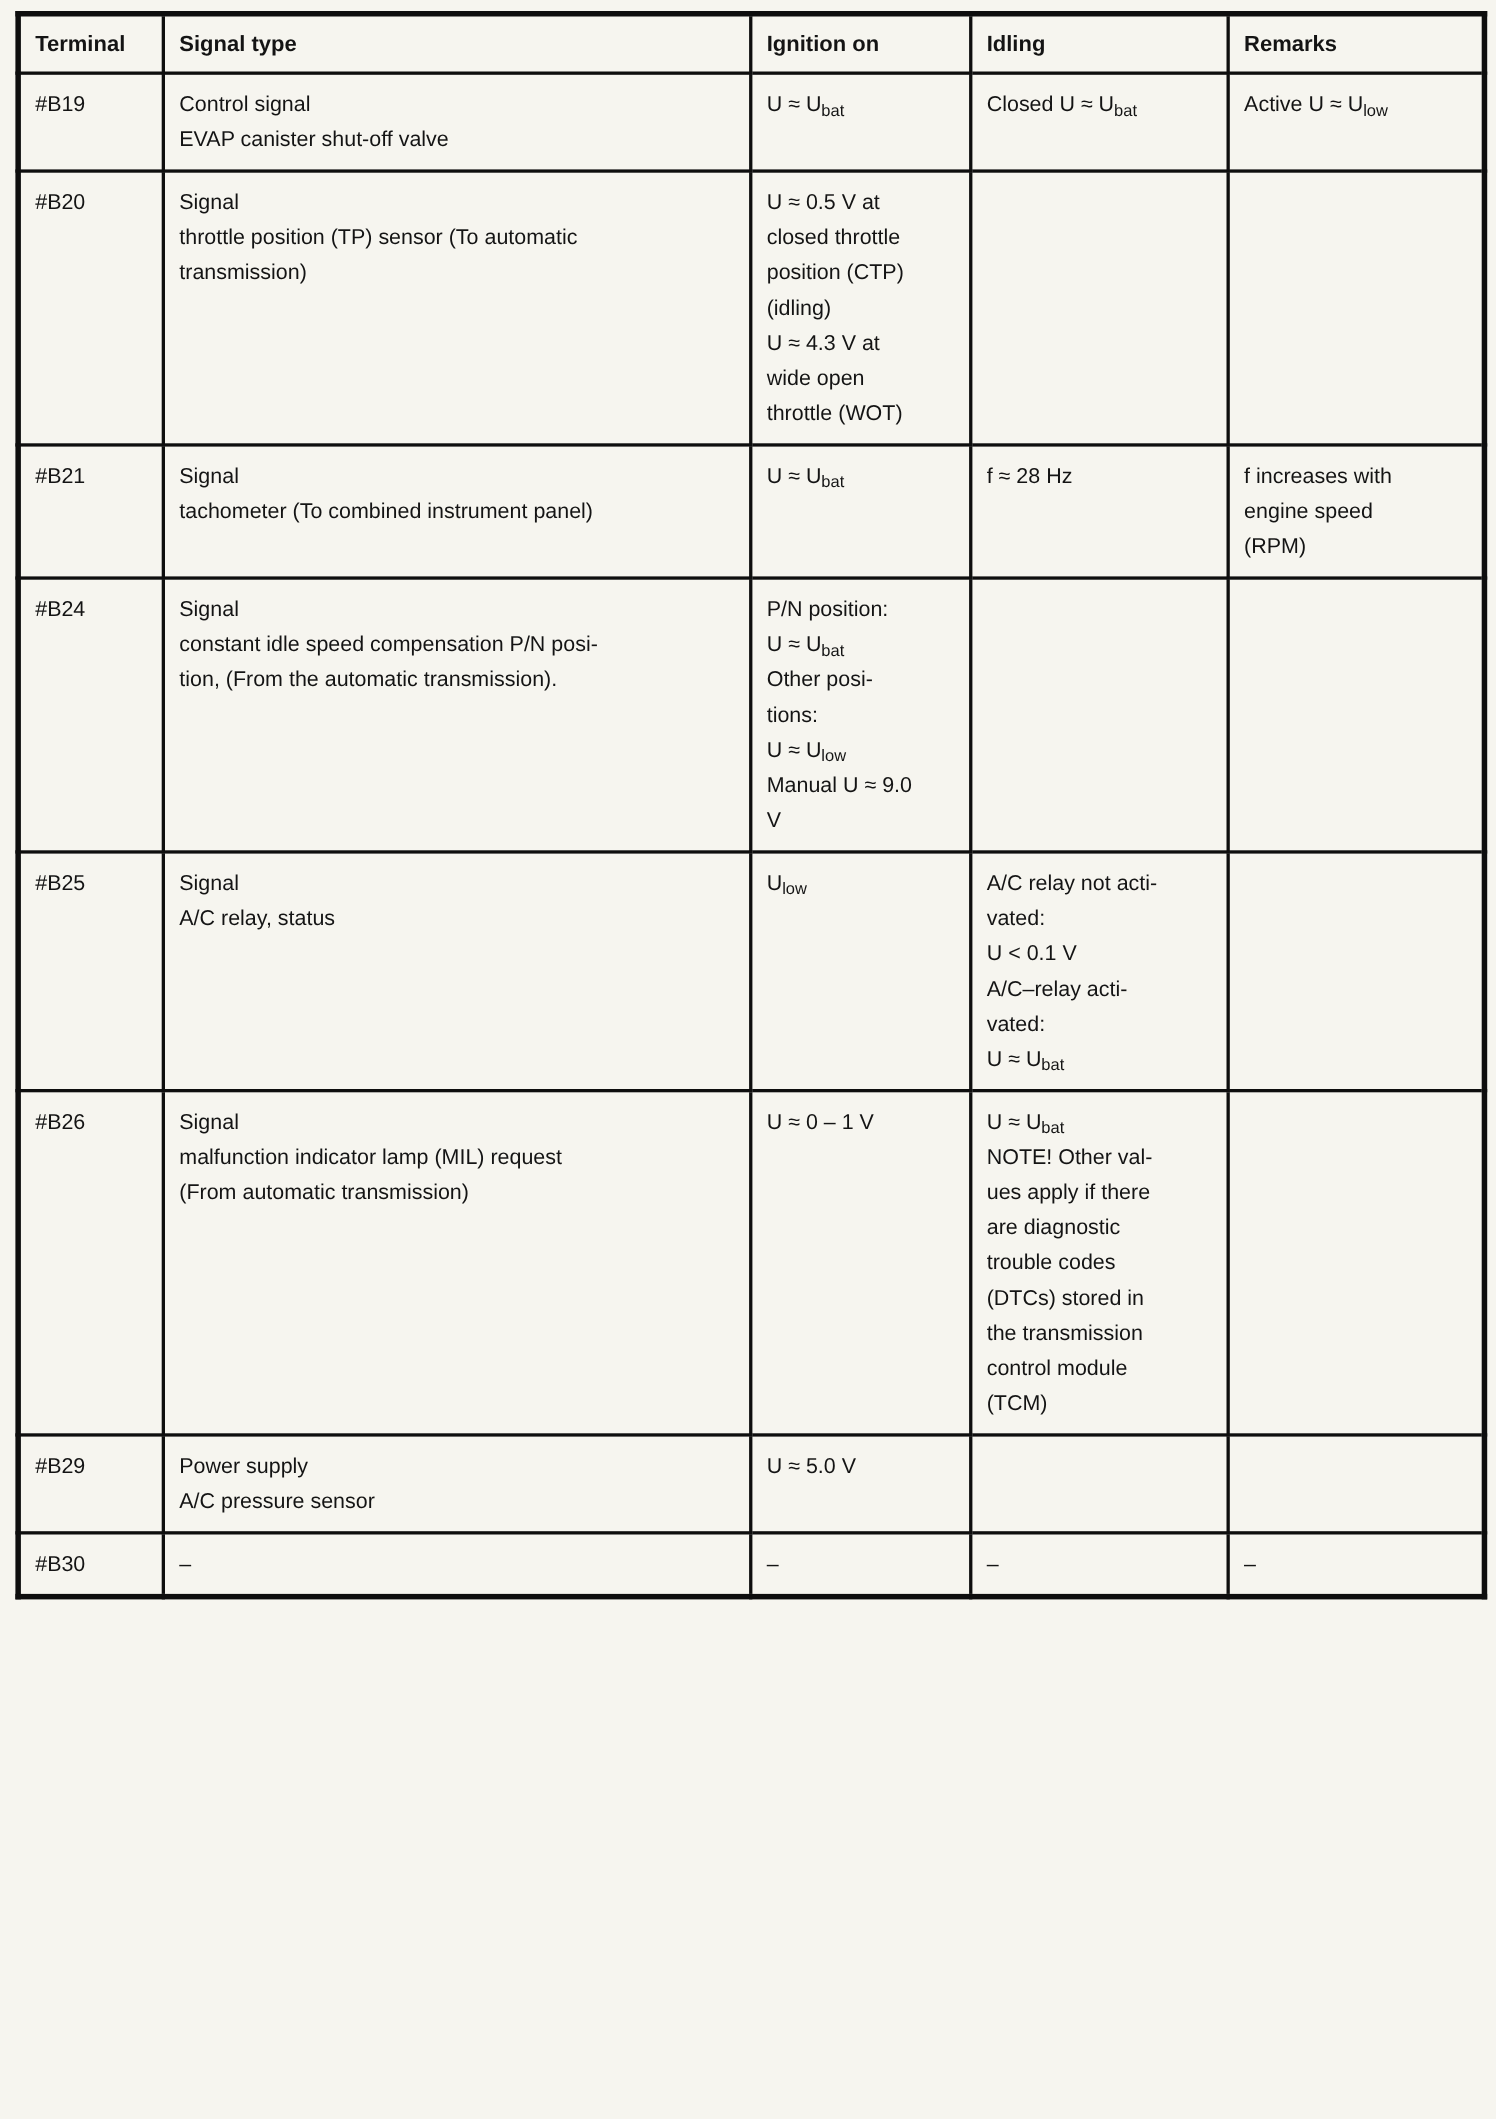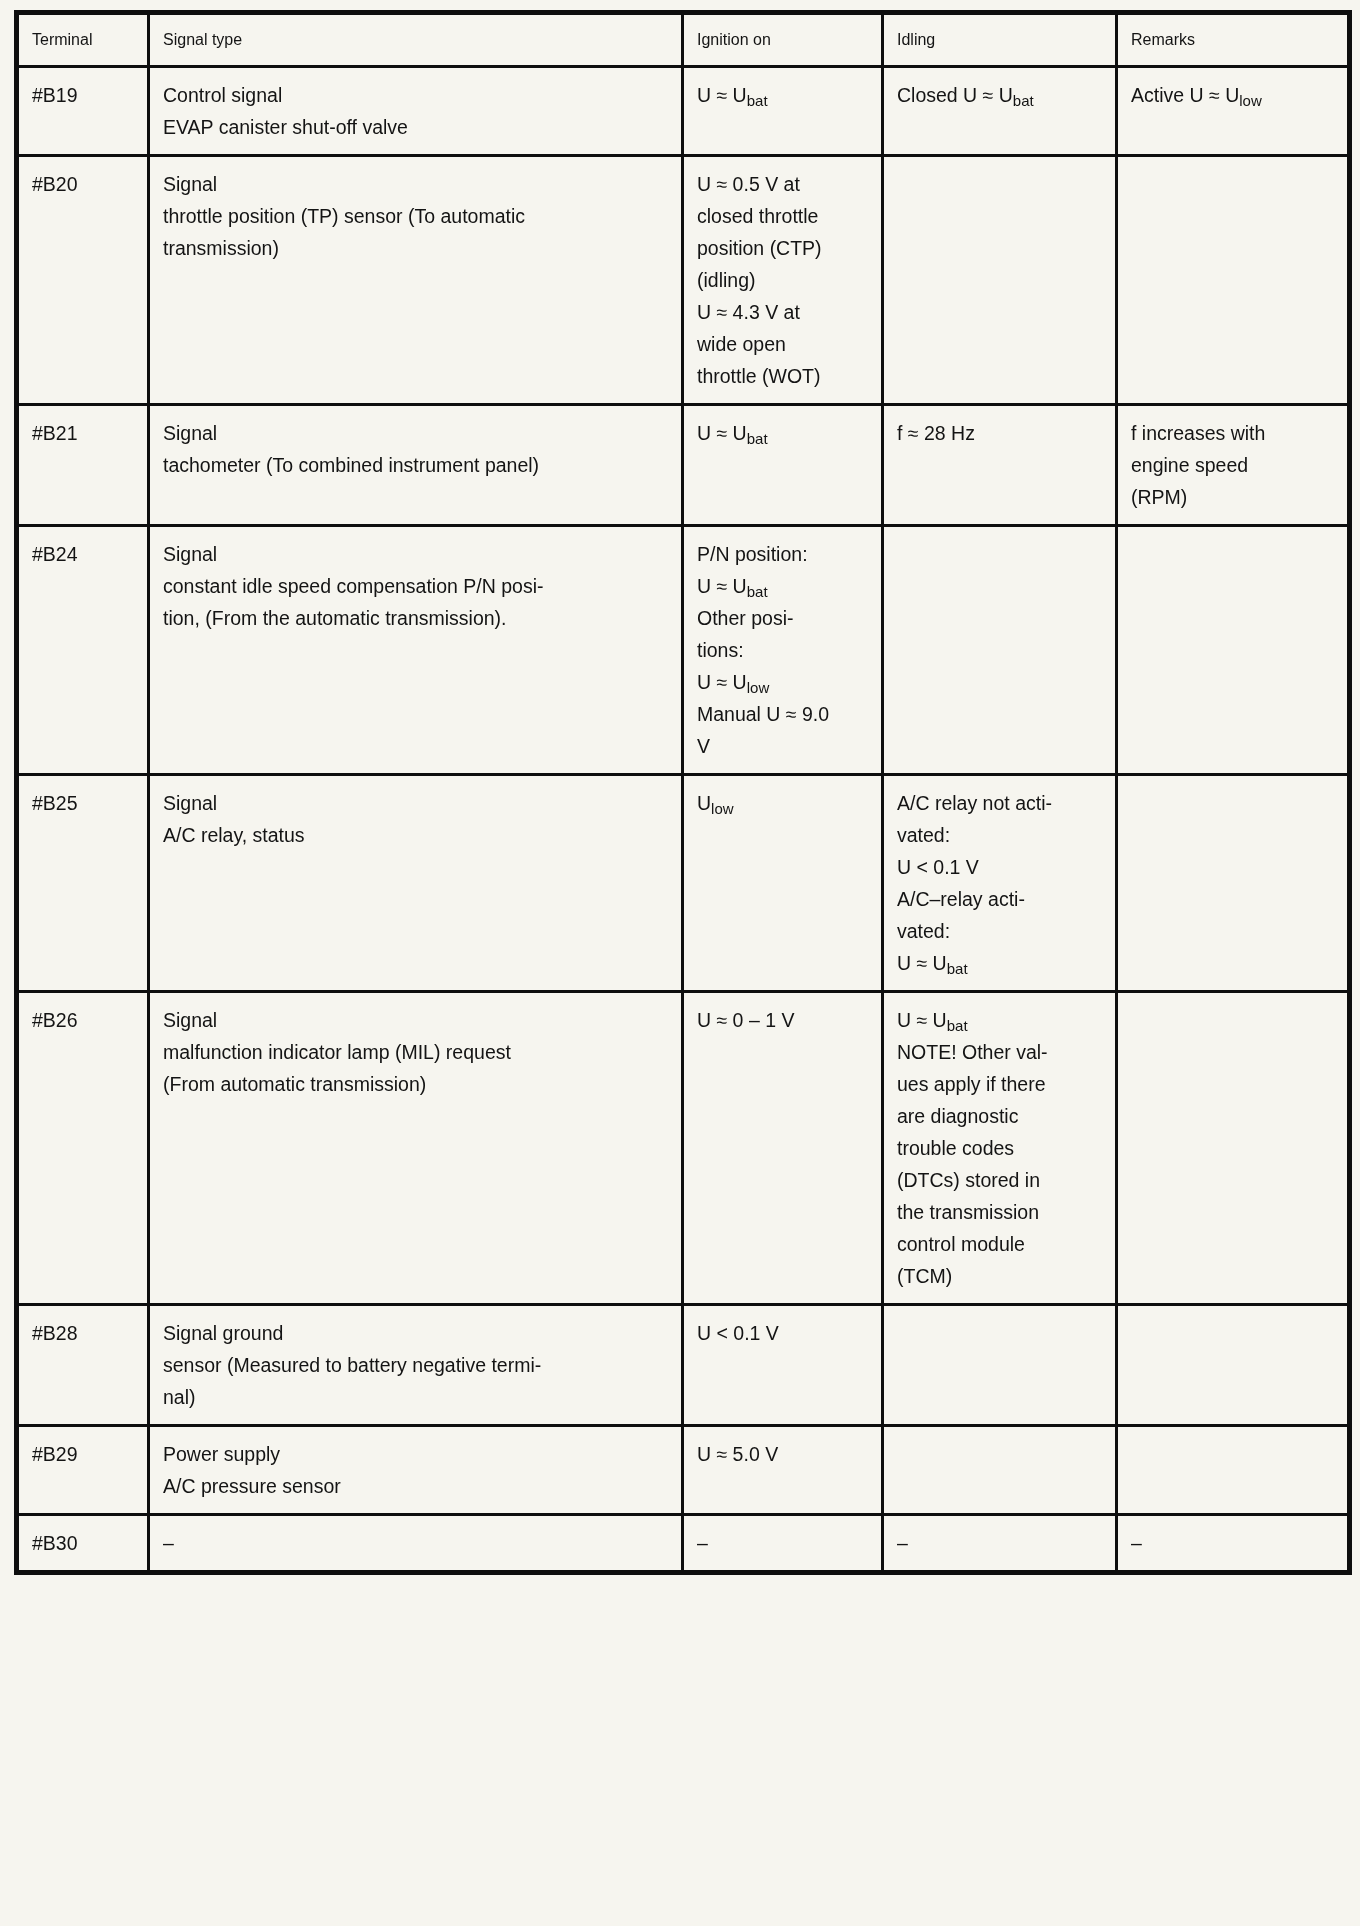--- a/index.html
+++ b/index.html
@@ -28,22 +28,22 @@
     border: 3px solid #0e0e0e;
     vertical-align: top;
     text-align: left;
     padding: 11px 12px 11px 13px;
     font-size: 19.5px;
     line-height: 32px;
     font-weight: normal;
     word-wrap: break-word;
   }
   table.signal-table th {
-    font-weight: normal;
-    font-size: 16px;
+    font-weight: bold;
+    font-size: 20px;
     padding-top: 9px;
     padding-bottom: 9px;
   }
   td.cell-terminal, th.col-terminal { padding-left: 10px; }
   td.cell-signal-type, th.col-signal-type { padding-left: 15px; margin-left: 28px; }
   sub {
     font-size: 15px;
     line-height: 0;
     vertical-align: -4px;
   }
@@ -107,27 +107,20 @@
           <td class="cell-remarks"></td>
         </tr>
         <tr>
           <td class="cell-terminal">#B26</td>
           <td class="cell-signal-type">Signal<br>malfunction indicator lamp (MIL) request<br>(From automatic transmission)</td>
           <td class="cell-ignition-on">U ≈ 0 – 1 V</td>
           <td class="cell-idling">U ≈ U<sub>bat</sub><br>NOTE! Other val-<br>ues apply if there<br>are diagnostic<br>trouble codes<br>(DTCs) stored in<br>the transmission<br>control module<br>(TCM)</td>
           <td class="cell-remarks"></td>
         </tr>
         <tr>
-          <td class="cell-terminal">#B28</td>
-          <td class="cell-signal-type">Signal ground<br>sensor (Measured to battery negative termi-<br>nal)</td>
-          <td class="cell-ignition-on">U &lt; 0.1 V</td>
-          <td class="cell-idling"></td>
-          <td class="cell-remarks"></td>
-        </tr>
-        <tr>
           <td class="cell-terminal">#B29</td>
           <td class="cell-signal-type">Power supply<br>A/C pressure sensor</td>
           <td class="cell-ignition-on">U ≈ 5.0 V</td>
           <td class="cell-idling"></td>
           <td class="cell-remarks"></td>
         </tr>
         <tr>
           <td class="cell-terminal">#B30</td>
           <td class="cell-signal-type">–</td>
           <td class="cell-ignition-on">–</td>

